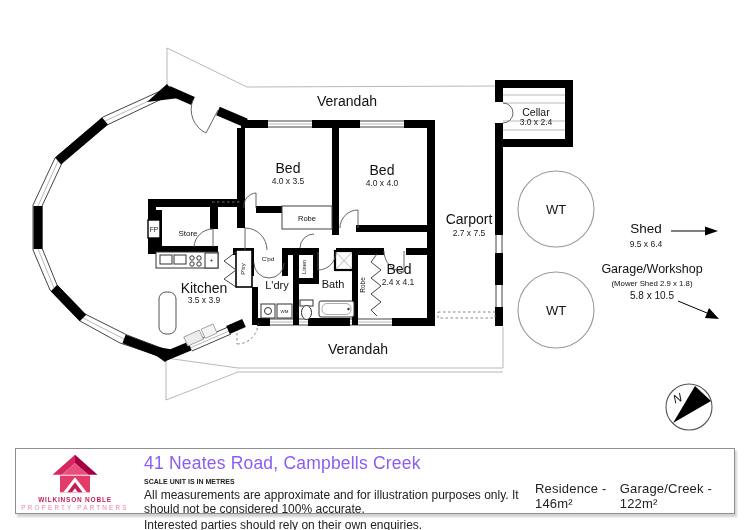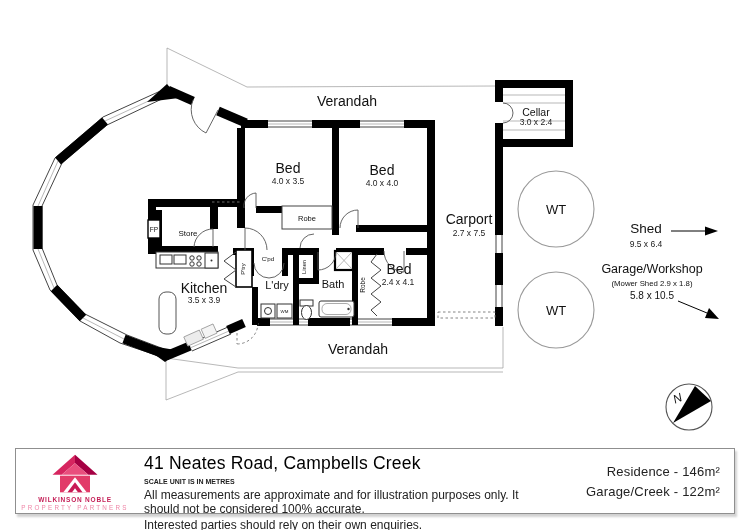--- a/index.html
+++ b/index.html
@@ -17,24 +17,24 @@
   .dash{stroke:#777;stroke-width:.9;fill:none;stroke-dasharray:2.5 2.5;}
   .fix{stroke:#333;stroke-width:1;fill:#fff;}
   
   .footer-box{position:absolute;left:15px;top:448px;width:718px;height:64px;
               border:1px solid #8f8f8f;background:#fff;box-shadow:2px 3px 2px rgba(0,0,0,.18);
               display:flex;align-items:stretch;}
   .brand{width:118px;display:flex;flex-direction:column;align-items:center;justify-content:center;padding-top:2px;}
   .brand-line1{font-size:6.5px;font-weight:bold;letter-spacing:.8px;color:#c41e56;margin-top:2px;}
   .brand-line2{font-size:6.3px;letter-spacing:2.2px;color:#ef87a8;margin-top:1px;}
   .footer-mid{flex:1;padding:4px 8px 0 10px;}
-  .address{font-size:17.5px;font-weight:500;color:#000000;letter-spacing:.2px;}
+  .address{font-size:17.5px;font-weight:500;color:#8b5cf6;letter-spacing:.2px;}
   .scale-note{font-size:7px;font-weight:bold;color:#222;margin-top:4px;}
   .disclaimer{font-size:12px;color:#222;margin-top:2.5px;}
-  .footer-right{width:185px;display:flex;flex-direction:column;justify-content:center;
+  .footer-right{width:185px;display:flex;flex-direction:row;justify-content:center;
                 align-items:flex-end;padding-right:14px;color:#222;}
   .area-line{font-size:13px;margin:2.5px 0;letter-spacing:.2px;}
 </style>
 </head>
 <body>
 
 <div class="stage">
 
 <svg width="750" height="445" viewBox="0 0 750 445">
 

